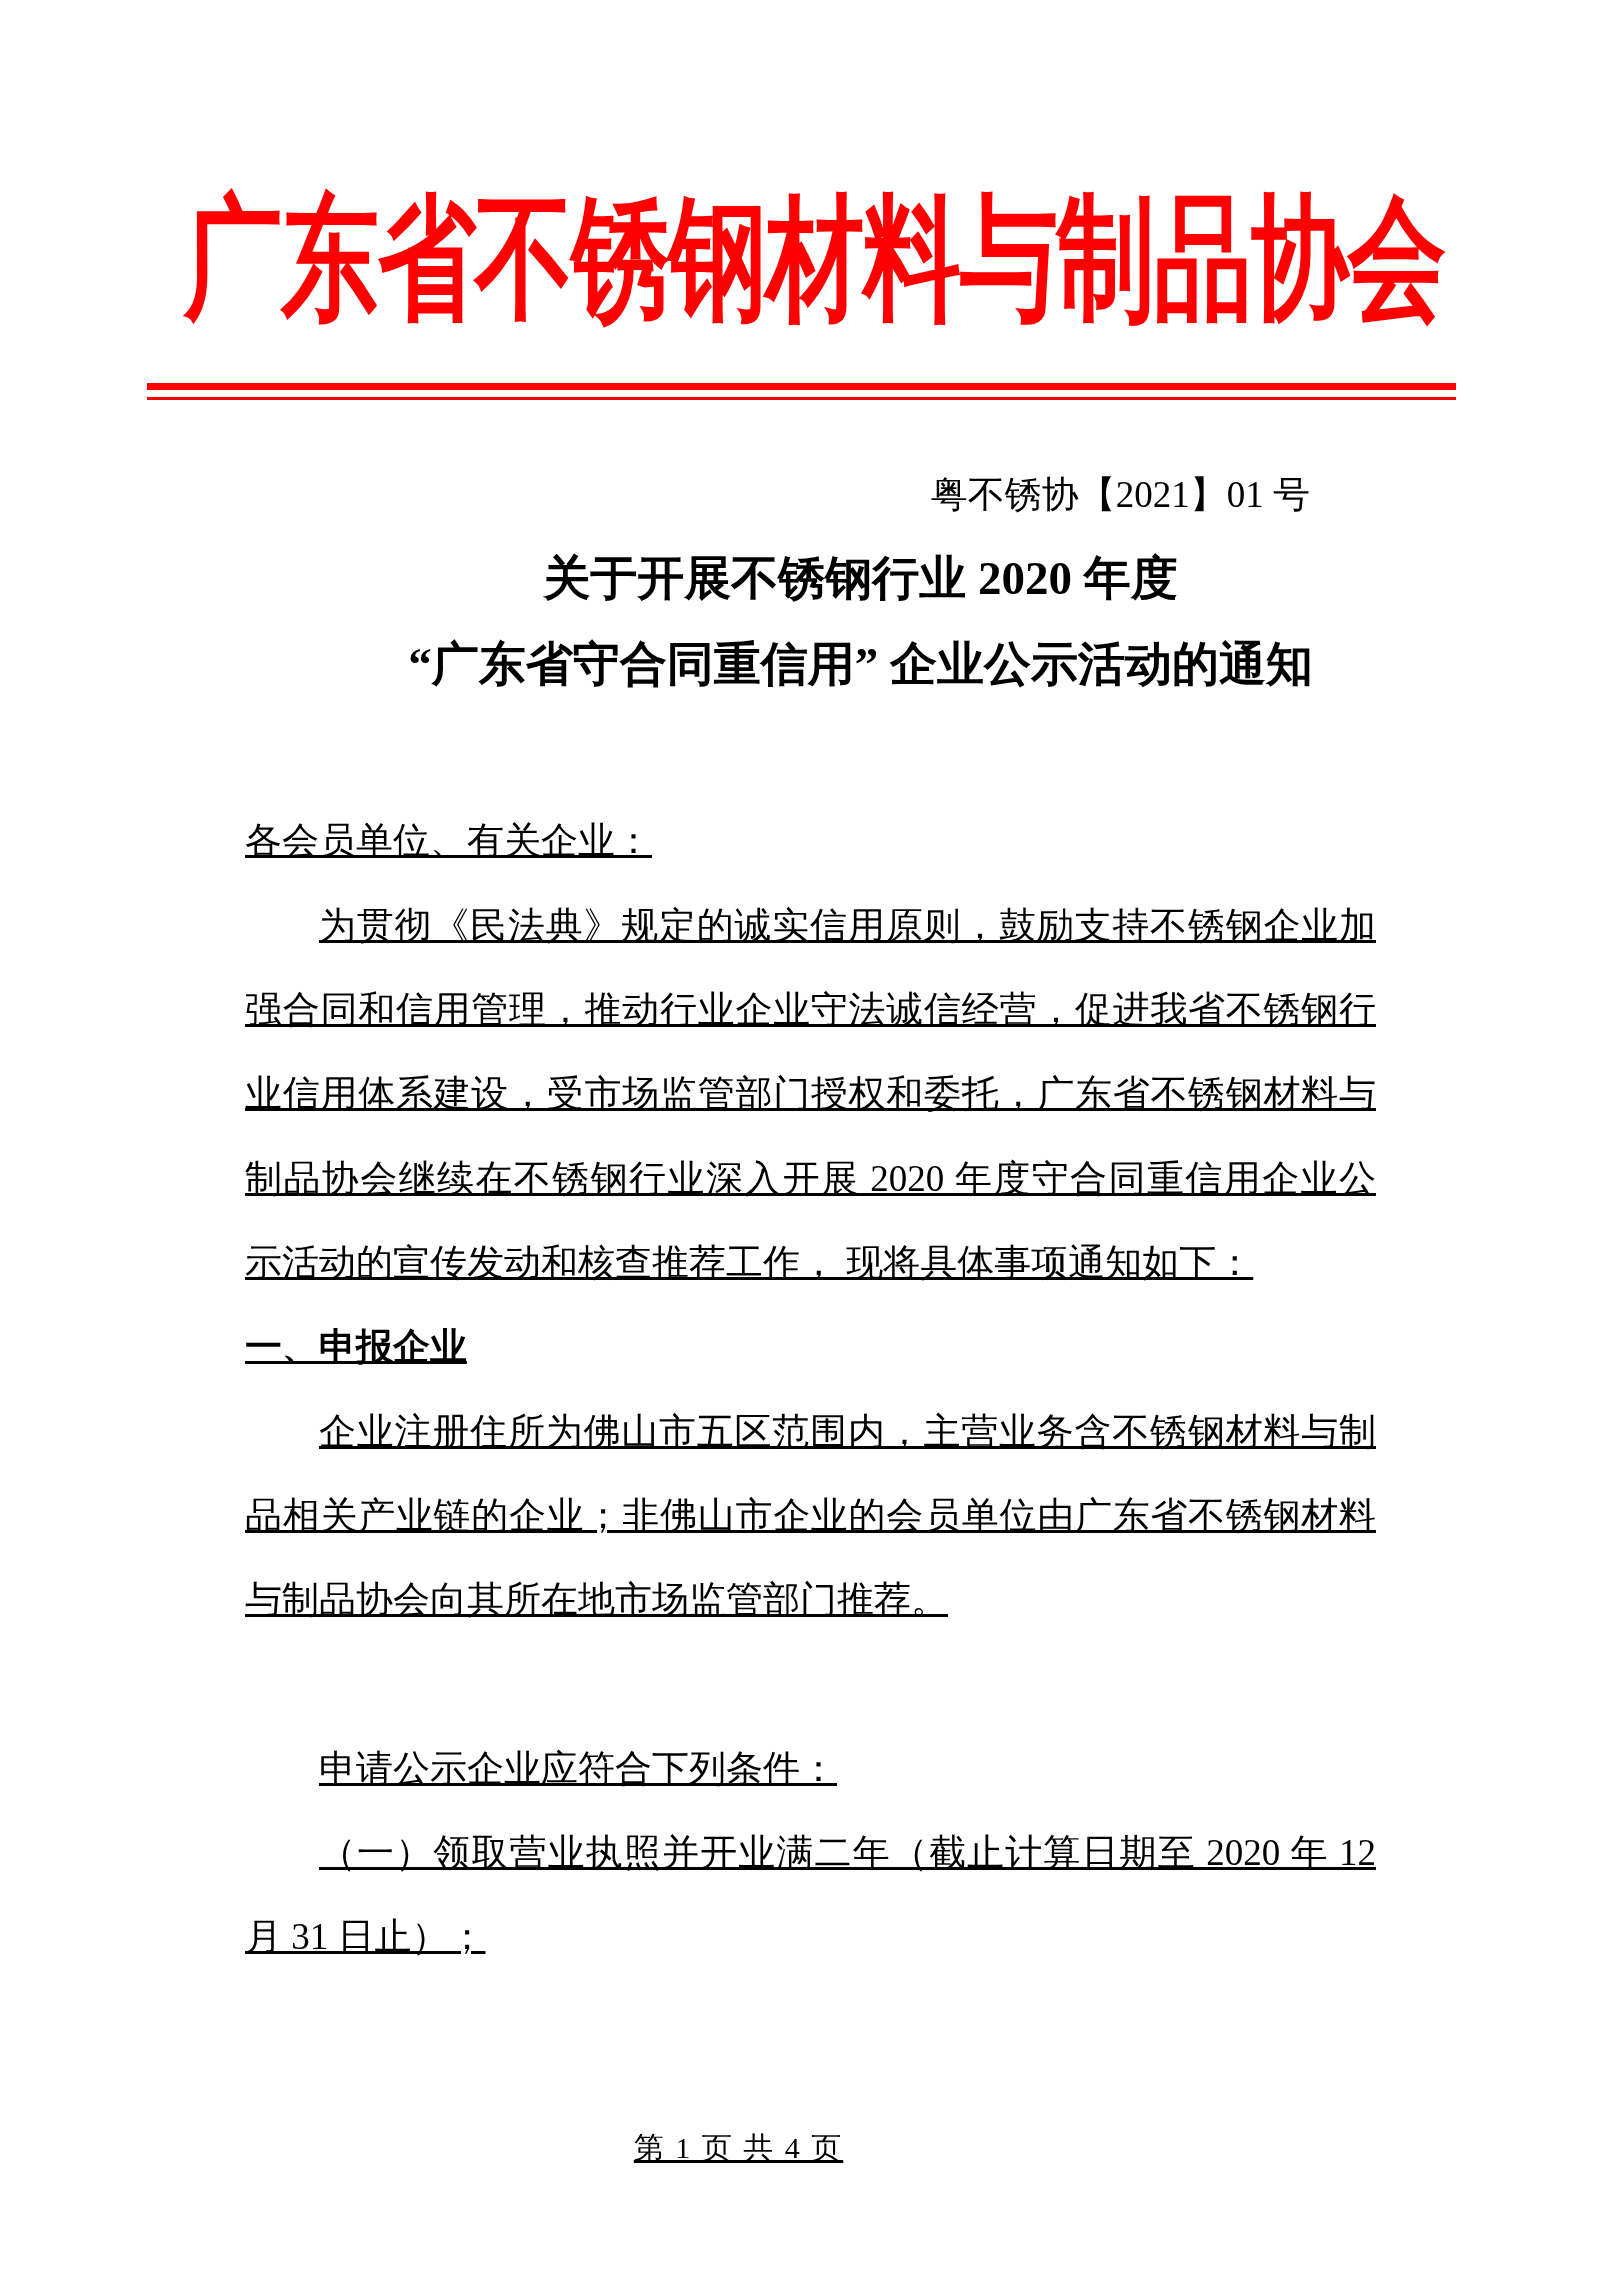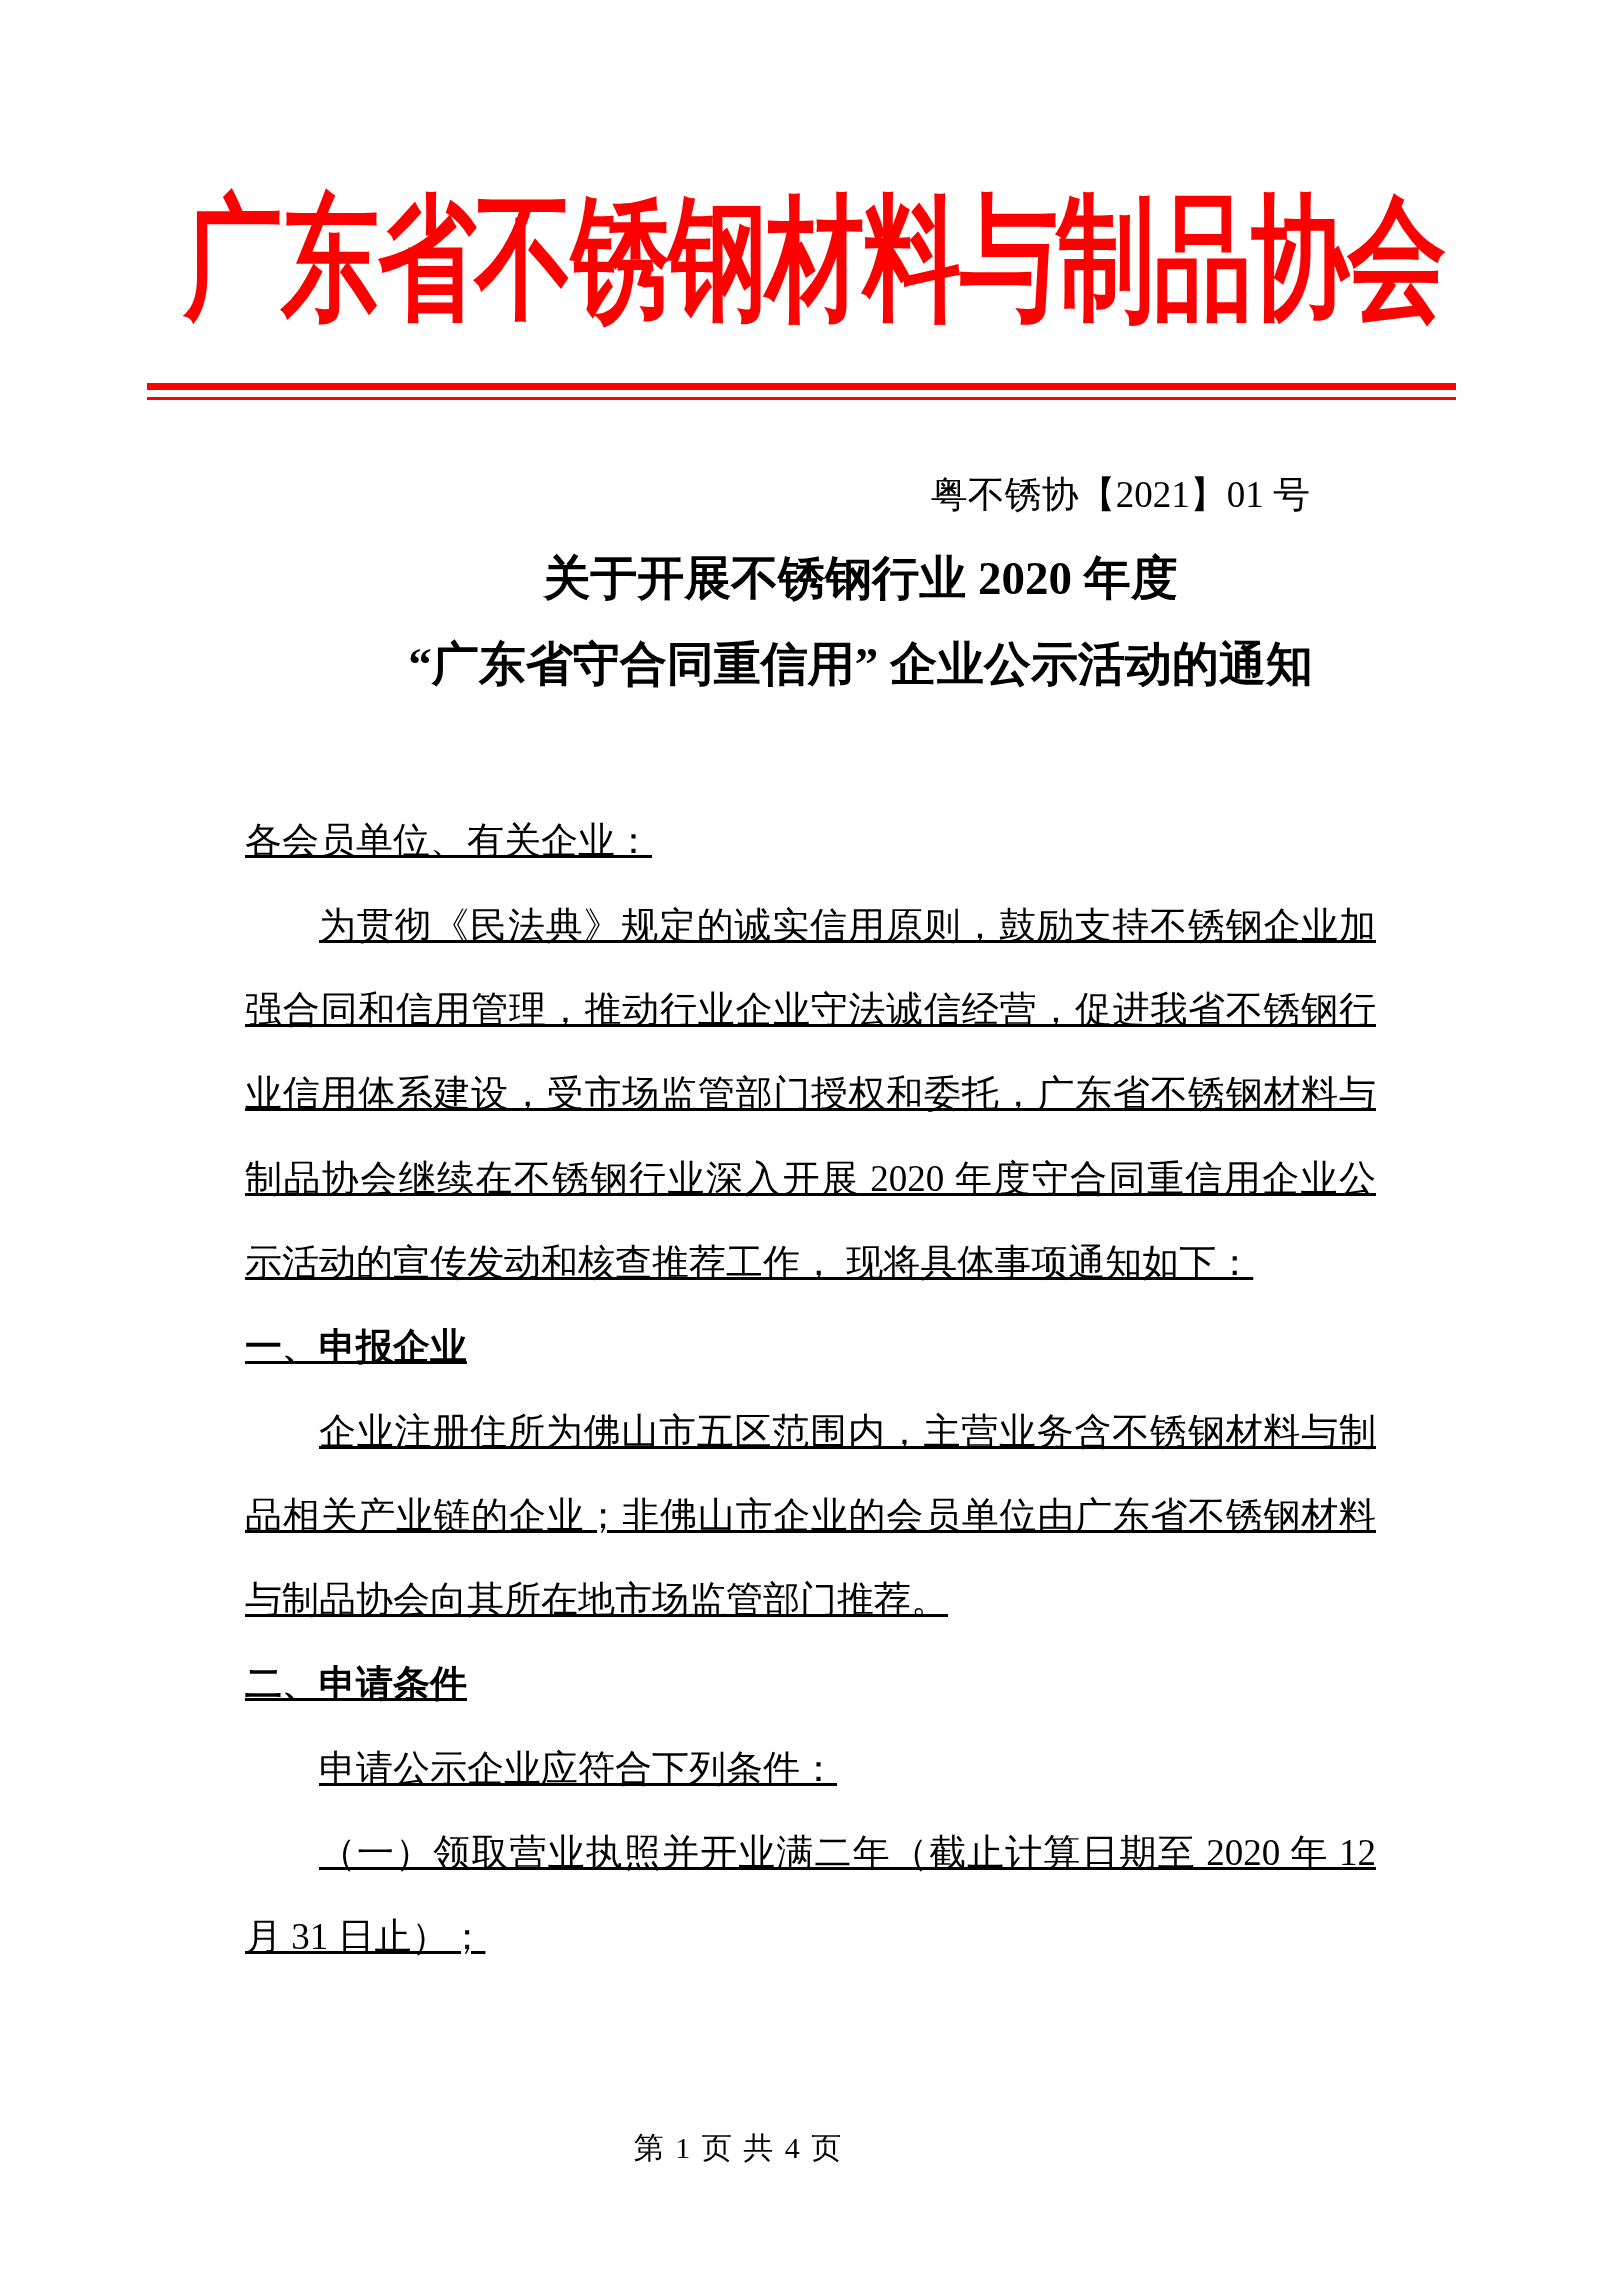--- a/index.html
+++ b/index.html
@@ -36,20 +36,21 @@
     font-size: 37px; line-height: 49px; text-decoration: underline;
   }
   .line.indent { padding-left: 74px; }
   .line.fill { text-align: justify; text-align-last: justify; }
   .line.heading { font-weight: bold; }
 
   .footer {
     position: absolute; left: 0; width: 1477px; top: 2129px;
     text-align: center; font-size: 30px; line-height: 37px;
     letter-spacing: 2px;
+    text-decoration: underline;
   }
 </style>
 </head>
 <body>
 
 <div class="page">
 
   <div class="org-name">广东省不锈钢材料与制品协会</div>
 
   <div class="rule rule-thick"></div>
@@ -67,21 +68,20 @@
   <div class="line" style="top:816px">各会员单位、有关企业：</div>
   <div class="line indent fill" style="top:901px">为贯彻《民法典》规定的诚实信用原则，鼓励支持不锈钢企业加</div>
   <div class="line fill" style="top:985px">强合同和信用管理，推动行业企业守法诚信经营，促进我省不锈钢行</div>
   <div class="line fill" style="top:1069px">业信用体系建设，受市场监管部门授权和委托，广东省不锈钢材料与</div>
   <div class="line fill" style="top:1154px">制品协会继续在不锈钢行业深入开展 2020 年度守合同重信用企业公</div>
   <div class="line" style="top:1238px">示活动的宣传发动和核查推荐工作， 现将具体事项通知如下：</div>
   <div class="line heading" style="top:1322px">一、申报企业</div>
   <div class="line indent fill" style="top:1407px">企业注册住所为佛山市五区范围内，主营业务含不锈钢材料与制</div>
   <div class="line fill" style="top:1491px">品相关产业链的企业；非佛山市企业的会员单位由广东省不锈钢材料</div>
   <div class="line" style="top:1575px">与制品协会向其所在地市场监管部门推荐。</div>
-  <div class="line heading" style="top:1659px">二、申请条件</div>
   <div class="line indent" style="top:1744px">申请公示企业应符合下列条件：</div>
   <div class="line indent fill" style="top:1828px">（一）领取营业执照并开业满二年（截止计算日期至 2020 年 12</div>
   <div class="line" style="top:1912px">月 31 日止）；</div>
 
   <div class="footer">第 1 页 共 4 页</div>
 
 </div>
 
 
 </body></html>

